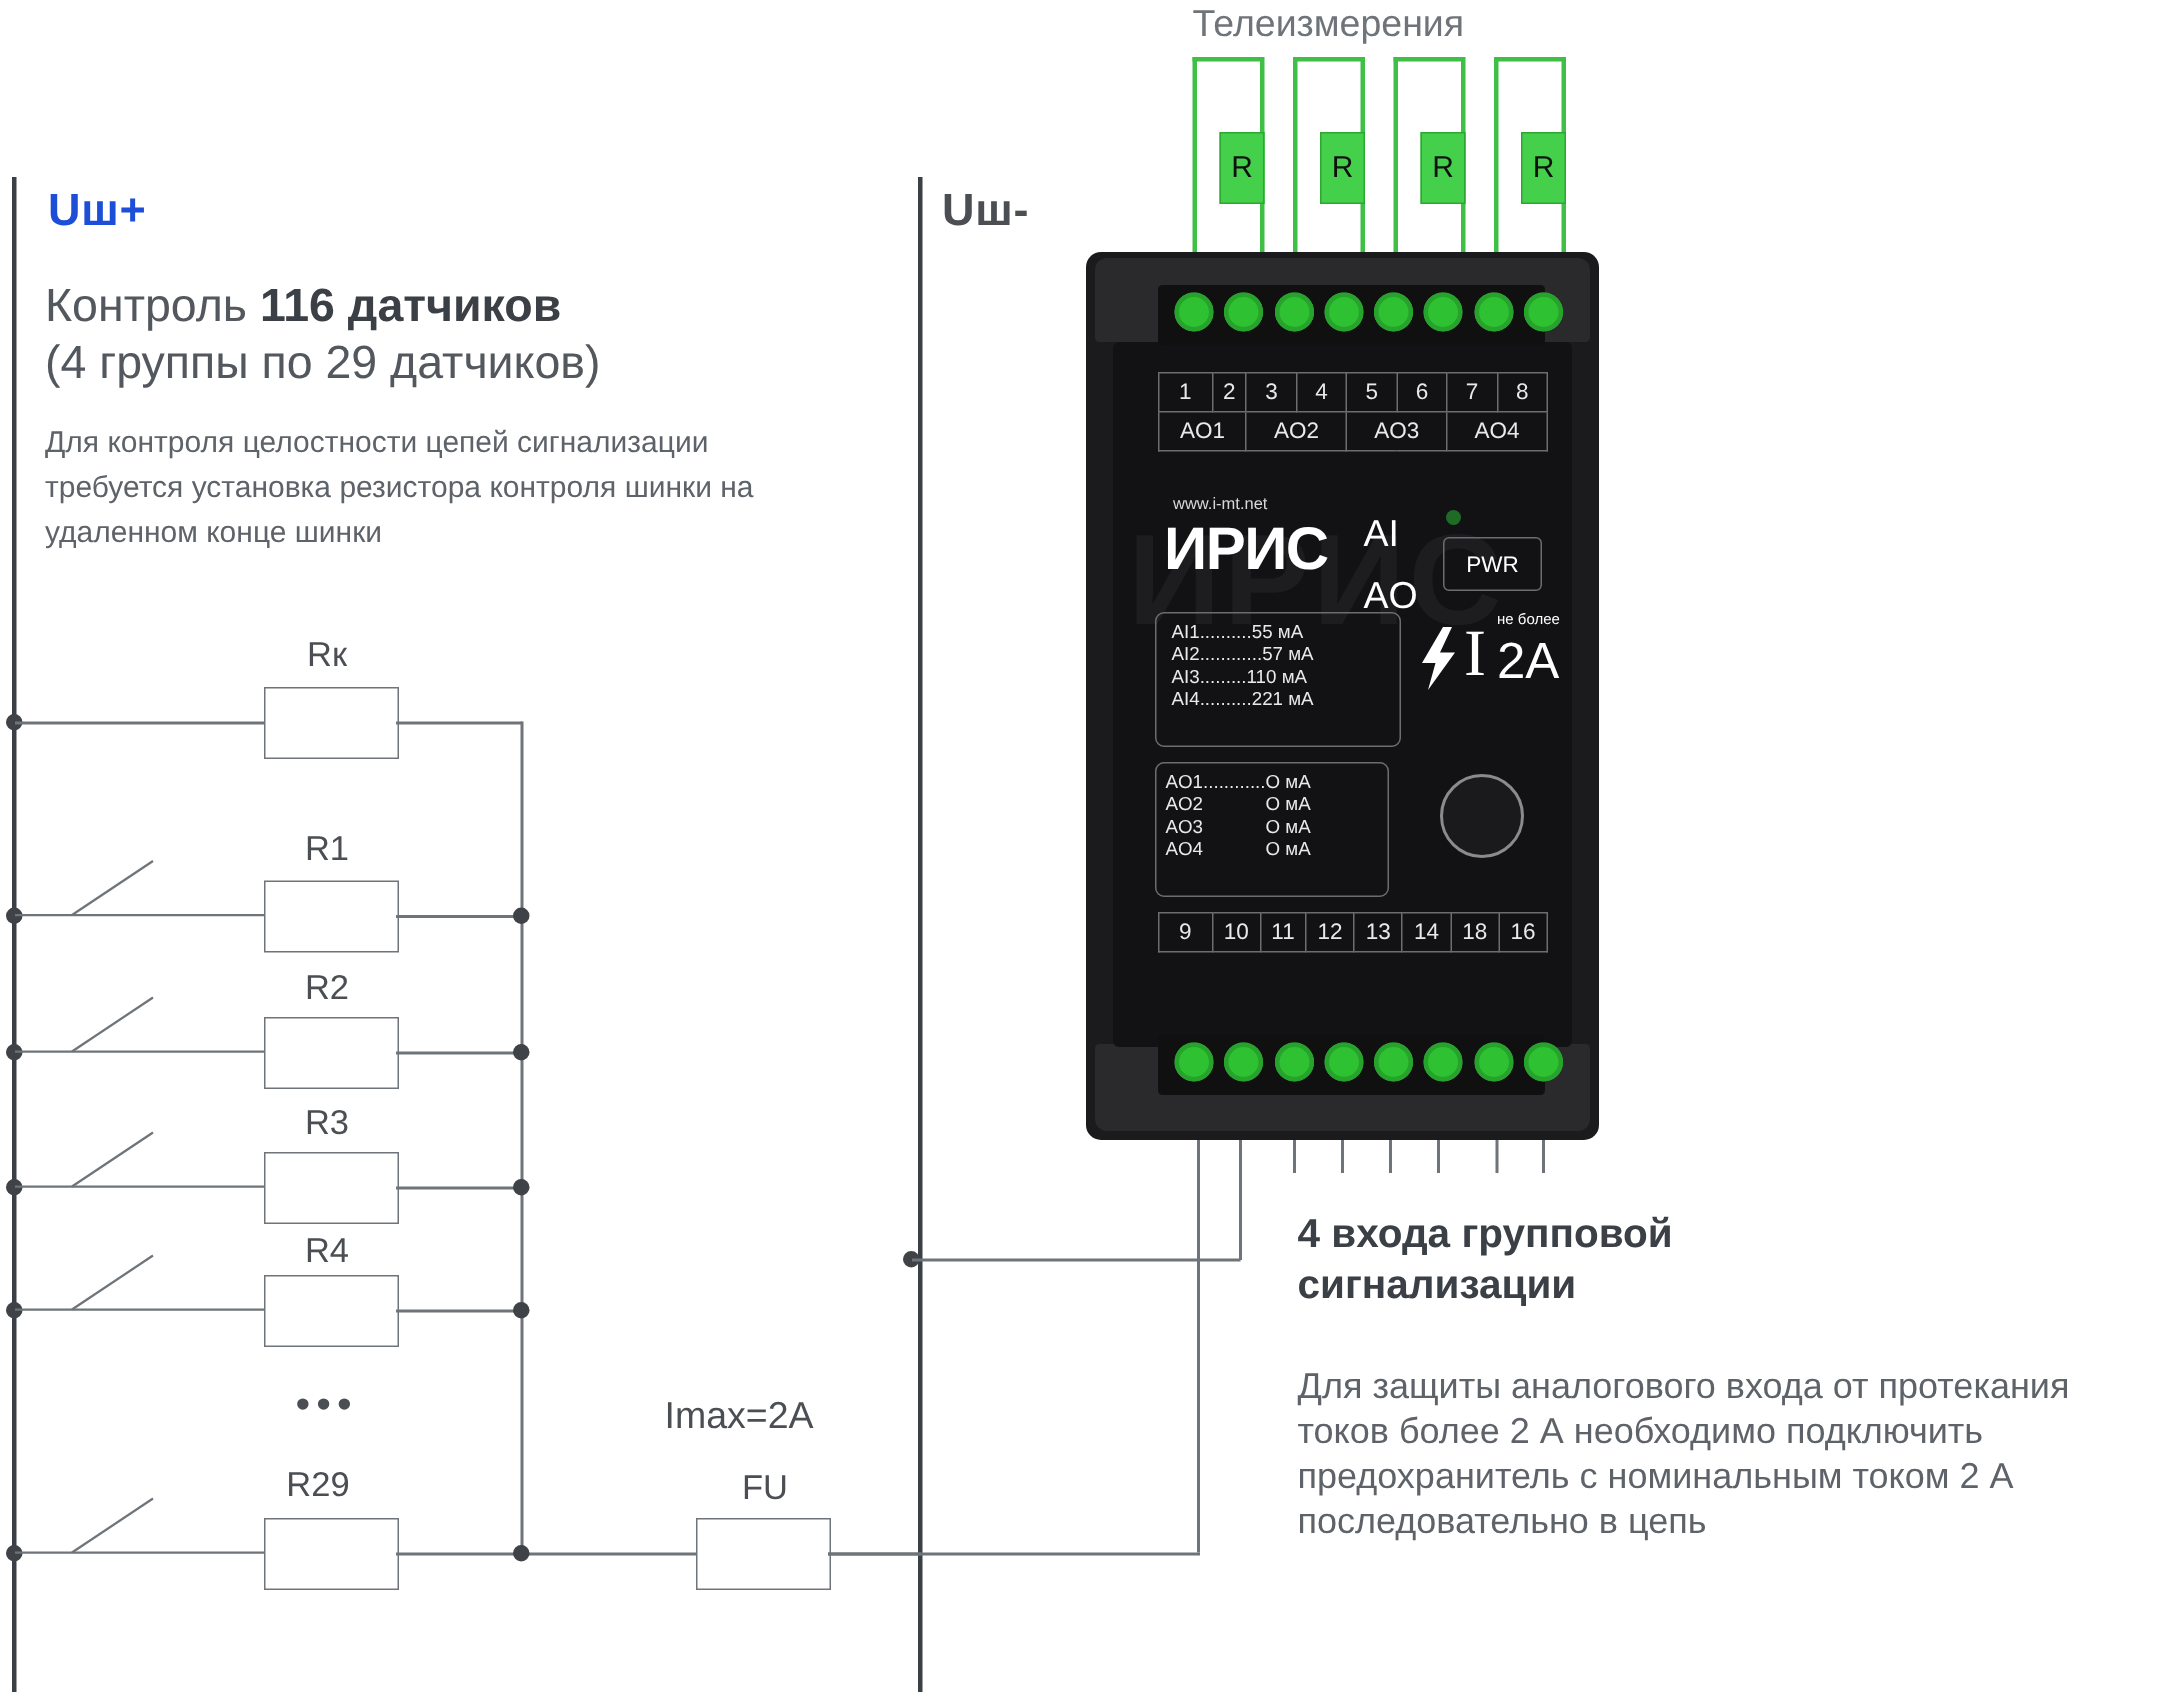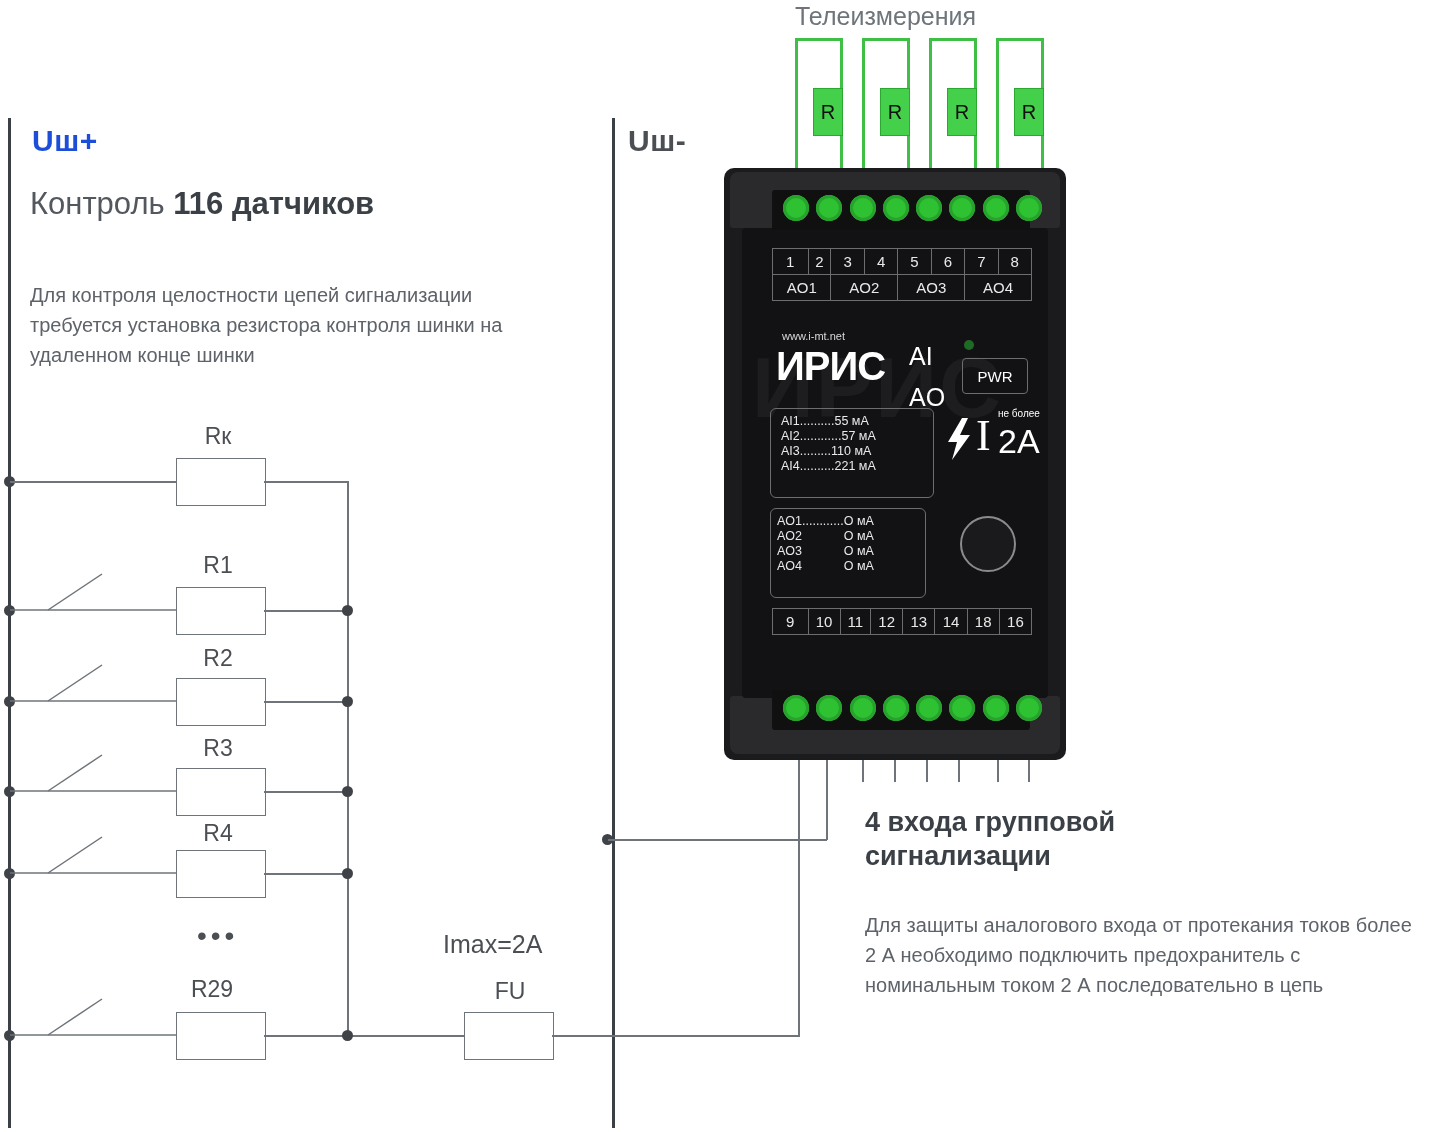--- a/index.html
+++ b/index.html
@@ -27,21 +27,21 @@
 
   .node{width:11px;height:11px;border-radius:50%;background:#3f4348;}
 
   .resistor{border:1.6px solid #6e7479;background:#fff;width:88px;height:46px;}
   .rlabel{font-size:23px;color:#4b4f54;text-align:center;width:120px;}
   .dots{font-size:28px;letter-spacing:4px;color:#4b4f54;}
 
   
   #telemetry-label{left:795px;top:2px;font-size:25px;color:#6e7479;}
   #right-title{left:865px;top:805px;width:420px;font-size:27px;font-weight:bold;line-height:34px;color:#3b4046;}
-  #right-sub{left:865px;top:910px;width:560px;font-size:20px;line-height:30px;color:#5e636a;}
+  #right-sub{left:865px;top:910px;width:560px;font-size:24px;line-height:30px;color:#5e636a;}
   #imax-label{left:443px;top:930px;font-size:25px;color:#4b4f54;}
 
   
   #device{left:724px;top:168px;width:342px;height:592px;}
   .dev-shell{position:absolute;left:0;top:0;width:342px;height:592px;background:#1b1b1d;border-radius:10px;}
   .dev-topcap{position:absolute;left:6px;top:4px;width:330px;height:56px;background:#2a2a2c;border-radius:8px 8px 3px 3px;}
   .dev-botcap{position:absolute;left:6px;top:528px;width:330px;height:58px;background:#2a2a2c;border-radius:3px 3px 8px 8px;}
   .dev-face{position:absolute;left:18px;top:60px;width:306px;height:470px;background:#121214;border-radius:4px;}
 
   .term-strip{position:absolute;background:#101011;border-radius:3px;}
@@ -68,20 +68,21 @@
 <body>
 
 <div class="abs busline" id="bus-plus-line"></div>
 <div class="abs busline" id="bus-minus-line"></div>
 
 <div class="abs" id="bus-plus-label">Uш+</div>
 <div class="abs" id="bus-minus-label">Uш-</div>
 
 <div class="abs" id="left-title">
   <span>Контроль </span><b>116 датчиков</b><br>
+  <span>(4 группы по 29 датчиков)</span>
 </div>
 <div class="abs" id="left-sub">Для контроля целостности цепей сигнализации требуется установка резистора контроля шинки на удаленном конце шинки</div>
 
 <div class="abs rlabel" style="left:158px;top:423px;">Rк</div>
 <div class="abs resistor" style="left:176px;top:458px;"></div>
 <div class="abs node" style="left:4px;top:476px;"></div>
 <div class="abs wire wh" style="left:10px;top:481px;width:166px;"></div>
 <div class="abs wire wh" style="left:264px;top:481px;width:84px;"></div>
 <div class="abs wire wv" style="left:347px;top:481px;height:557px;"></div>
 

